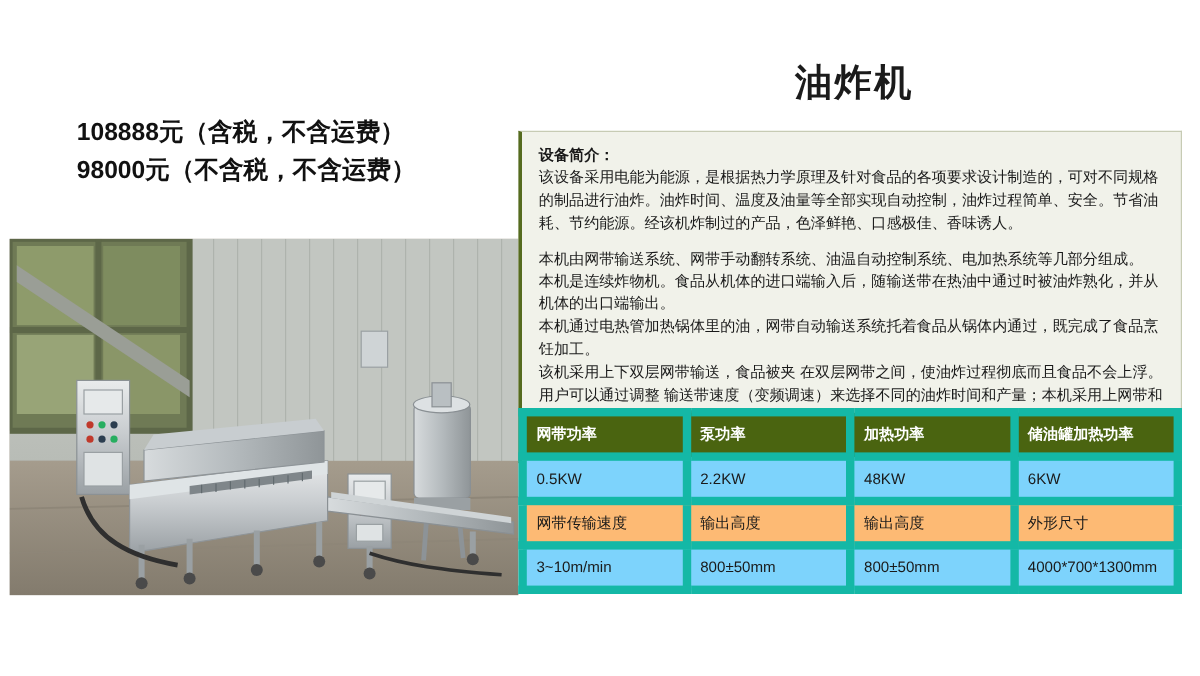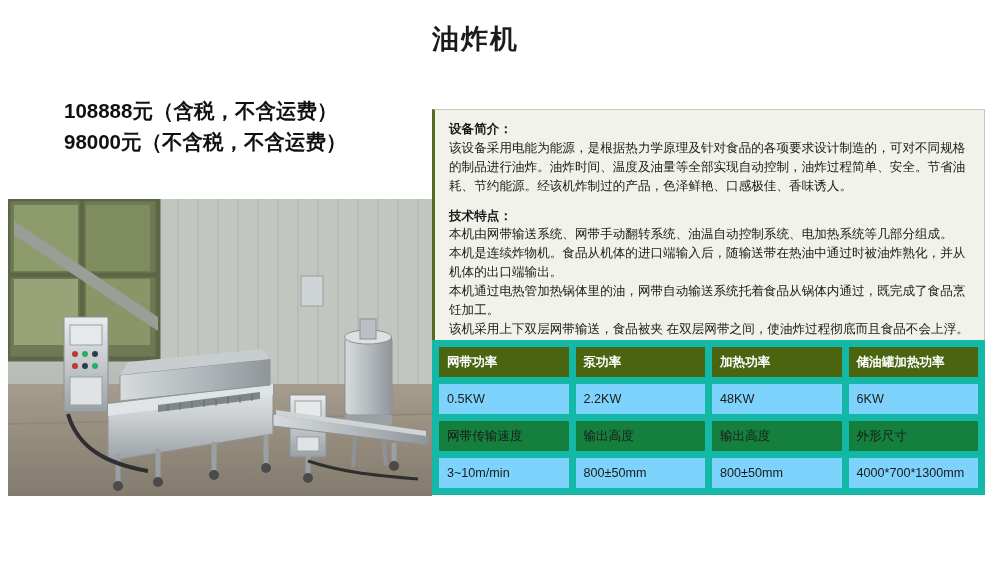--- a/index.html
+++ b/index.html
@@ -17,24 +17,24 @@
   .page {
     position: relative;
     width: 1000px;
     height: 563px;
   }
 
   
   .title {
     position: absolute;
     left: 432px;
-    top: 21px;
+    top: 48px;
     width: 560px;
-    text-align: left;
-    font-size: 27px;
+    text-align: center;
+    font-size: 31px;
     font-weight: bold;
     color: #1b1b1b;
     letter-spacing: 2px;
   }
 
   
   .price-block {
     position: absolute;
     left: 64px;
     top: 96px;
@@ -95,21 +95,21 @@
     padding: 6px 8px;
     text-align: left;
     height: 18px;
   }
   .spec-table thead th {
     background: #4a6410;
     color: #ffffff;
     font-weight: bold;
   }
   .spec-table tbody tr.row-light td { background: #7dd3fc; color: #1a1a1a; }
-  .spec-table tbody tr.row-dark  td { background: #15803d; color: #1a1a1a; }
+  .spec-table tbody tr.row-dark  td { background: #fdba74; color: #1a1a1a; }
 </style>
 </head>
 <body>
 
 <div class="page">
 
   <div class="title">油炸机</div>
 
   <div class="price-block">
     <div class="price-line">108888元（含税，不含运费）</div>
@@ -238,21 +238,20 @@
 
       <path d="M60 215 C 70 250, 100 265, 140 272" stroke="#2f2f2f" stroke-width="4" fill="none"></path>
       <path d="M300 262 C 330 272, 360 276, 410 280" stroke="#2f2f2f" stroke-width="3" fill="none"></path>
     </svg>
   </div>
 
   <div class="desc-panel">
     <p class="desc-head">设备简介：</p>
     <p>该设备采用电能为能源，是根据热力学原理及针对食品的各项要求设计制造的，可对不同规格的制品进行油炸。油炸时间、温度及油量等全部实现自动控制，油炸过程简单、安全。节省油耗、节约能源。经该机炸制过的产品，色泽鲜艳、口感极佳、香味诱人。</p>
     <div class="gap"></div>
-    <p class="desc-head">技术特点：</p>
     <p>本机由网带输送系统、网带手动翻转系统、油温自动控制系统、电加热系统等几部分组成。</p>
     <p>本机是连续炸物机。食品从机体的进口端输入后，随输送带在热油中通过时被油炸熟化，并从机体的出口端输出。</p>
     <p>本机通过电热管加热锅体里的油，网带自动输送系统托着食品从锅体内通过，既完成了食品烹饪加工。</p>
     <p>该机采用上下双层网带输送，食品被夹 在双层网带之间，使油炸过程彻底而且食品不会上浮。用户可以通过调整 输送带速度（变频调速）来选择不同的油炸时间和产量；本机采用上网带和下网带分体式结构，上网带可以上下调整，以适应不同高度的油炸产品。</p>
     <p>网带提升系统采用减速机提升方式，网带提升安全、平稳、方便。</p>
   </div>
 
   <table class="spec-table">
     <thead>
       <tr>

